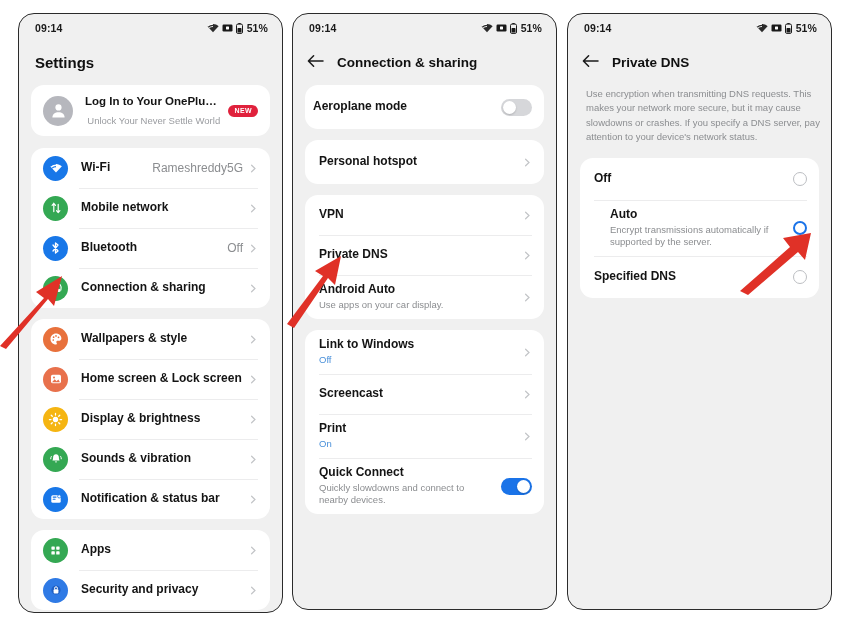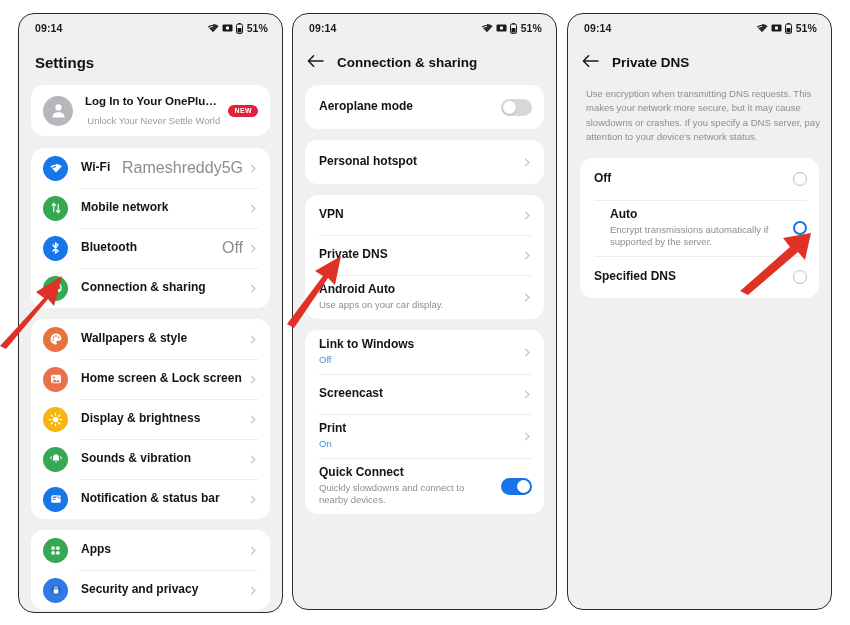--- a/index.html
+++ b/index.html
@@ -74,21 +74,21 @@
   .icon-badge {
     width: 25px; height: 25px; border-radius: 50%;
     flex: 0 0 auto; margin-right: 13px;
     display: flex; align-items: center; justify-content: center;
   }
   .icon-badge svg { display:block; }
   .row-main { flex: 1 1 auto; min-width: 0; }
   .row-label { font-size: 12px; font-weight: 600; color: #141414; line-height: 1.3; }
   .row-sub { font-size: 9.5px; color: #8b8d90; line-height: 1.35; margin-top: 1px; }
   .row-sub.blue { color: #4a90d9; }
-  .row-value { font-size: 16px; color: #8b8d90; margin-right: 6px; white-space: nowrap; text-align: center; }
+  .row-value { font-size: 12px; color: #8b8d90; margin-right: 6px; white-space: nowrap; text-align: center; }
   .chev { width: 9px; height: 9px; flex: 0 0 auto; }
   .chev svg { display:block; }
 
   
   .acct {
     background:#fff; border-radius:13px; margin: 0 12px 12px 12px;
     display:flex; align-items:center; padding: 10px 12px; cursor:pointer;
   }
   .acct-avatar {
     width: 30px; height: 30px; border-radius:50%;
@@ -424,21 +424,21 @@
       <span class="back">
         <svg width="17" height="14" viewBox="0 0 17 14">
             <path d="M16 7H1.6M6.6 1.8 1.4 7l5.2 5.2" stroke="#1a1a1a" stroke-width="1.5" fill="none" stroke-linecap="round" stroke-linejoin="round"></path>
           </svg>
       </span>
       <span class="htitle">Connection &amp; sharing</span>
     </div>
 
     <div class="body">
       <div class="card plain">
-        <div class="row" style="padding-left:14px;min-height:44px">
+        <div class="row" style="padding-left:8px;min-height:44px">
           <span class="row-main">
             <div class="row-label">Aeroplane mode</div>
           </span>
           <span class="toggle">
               <span class="knob"></span>
             </span>
         </div>
       </div>
 
       <div class="card plain">

